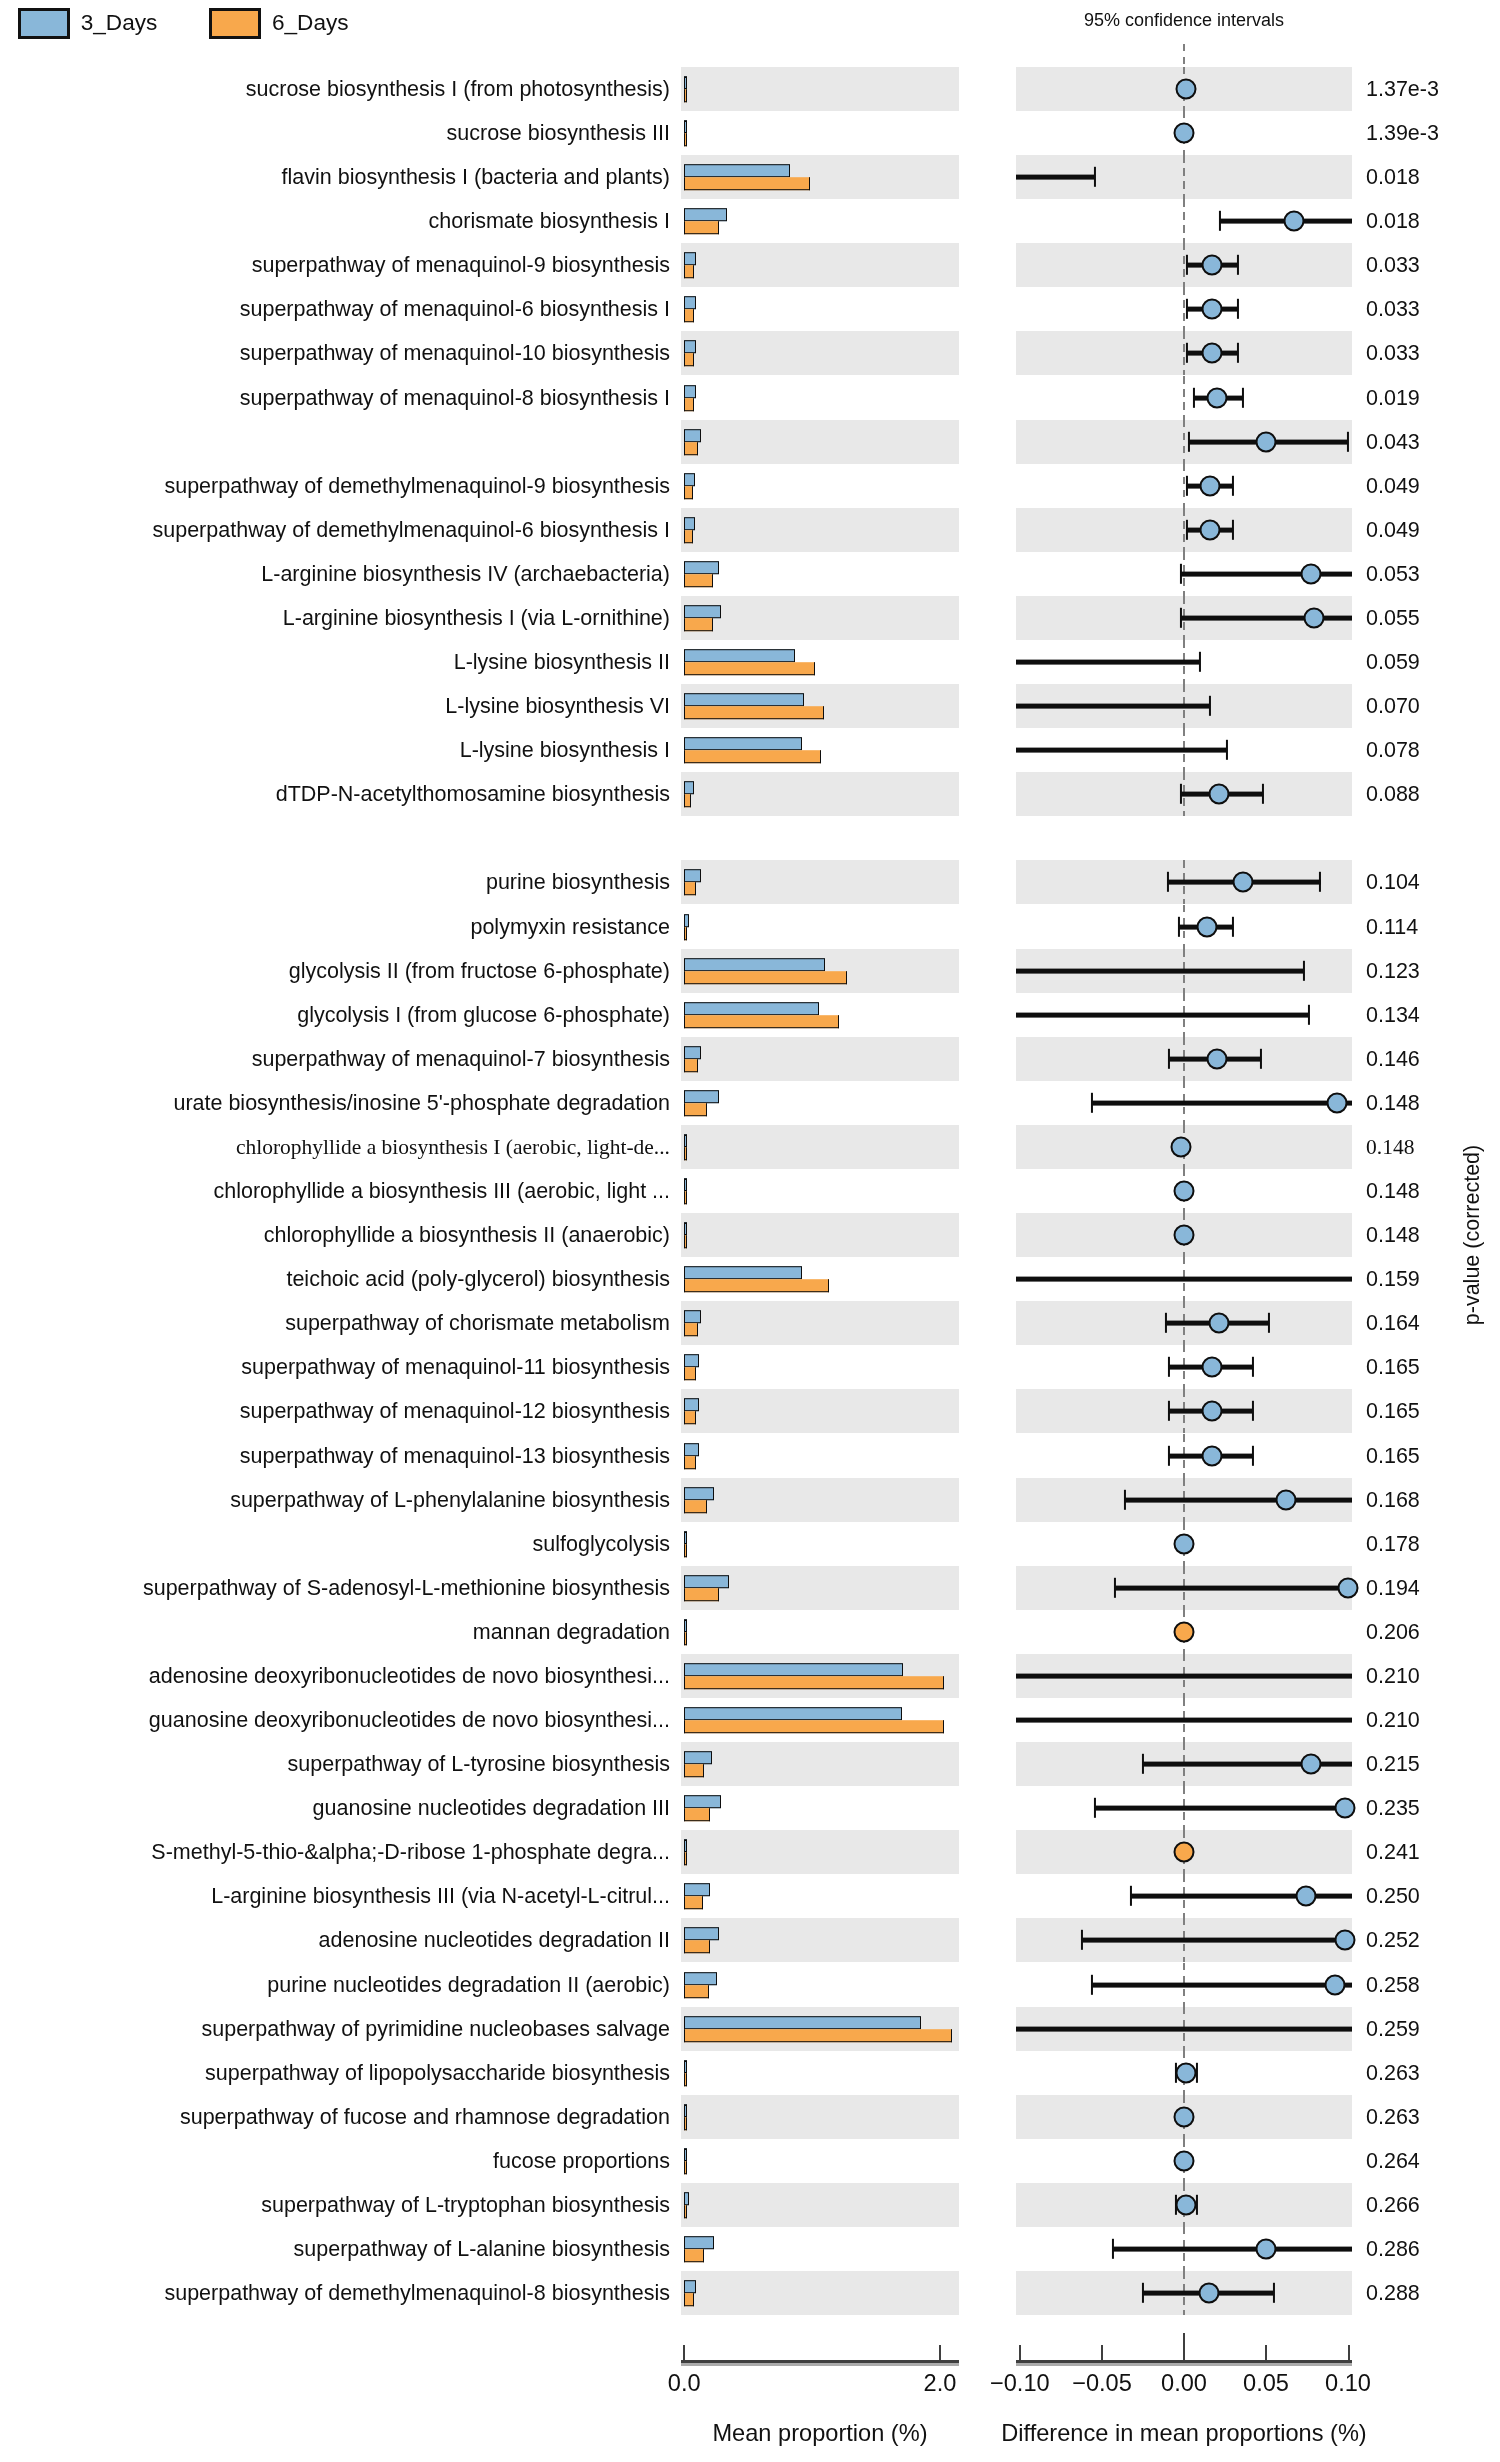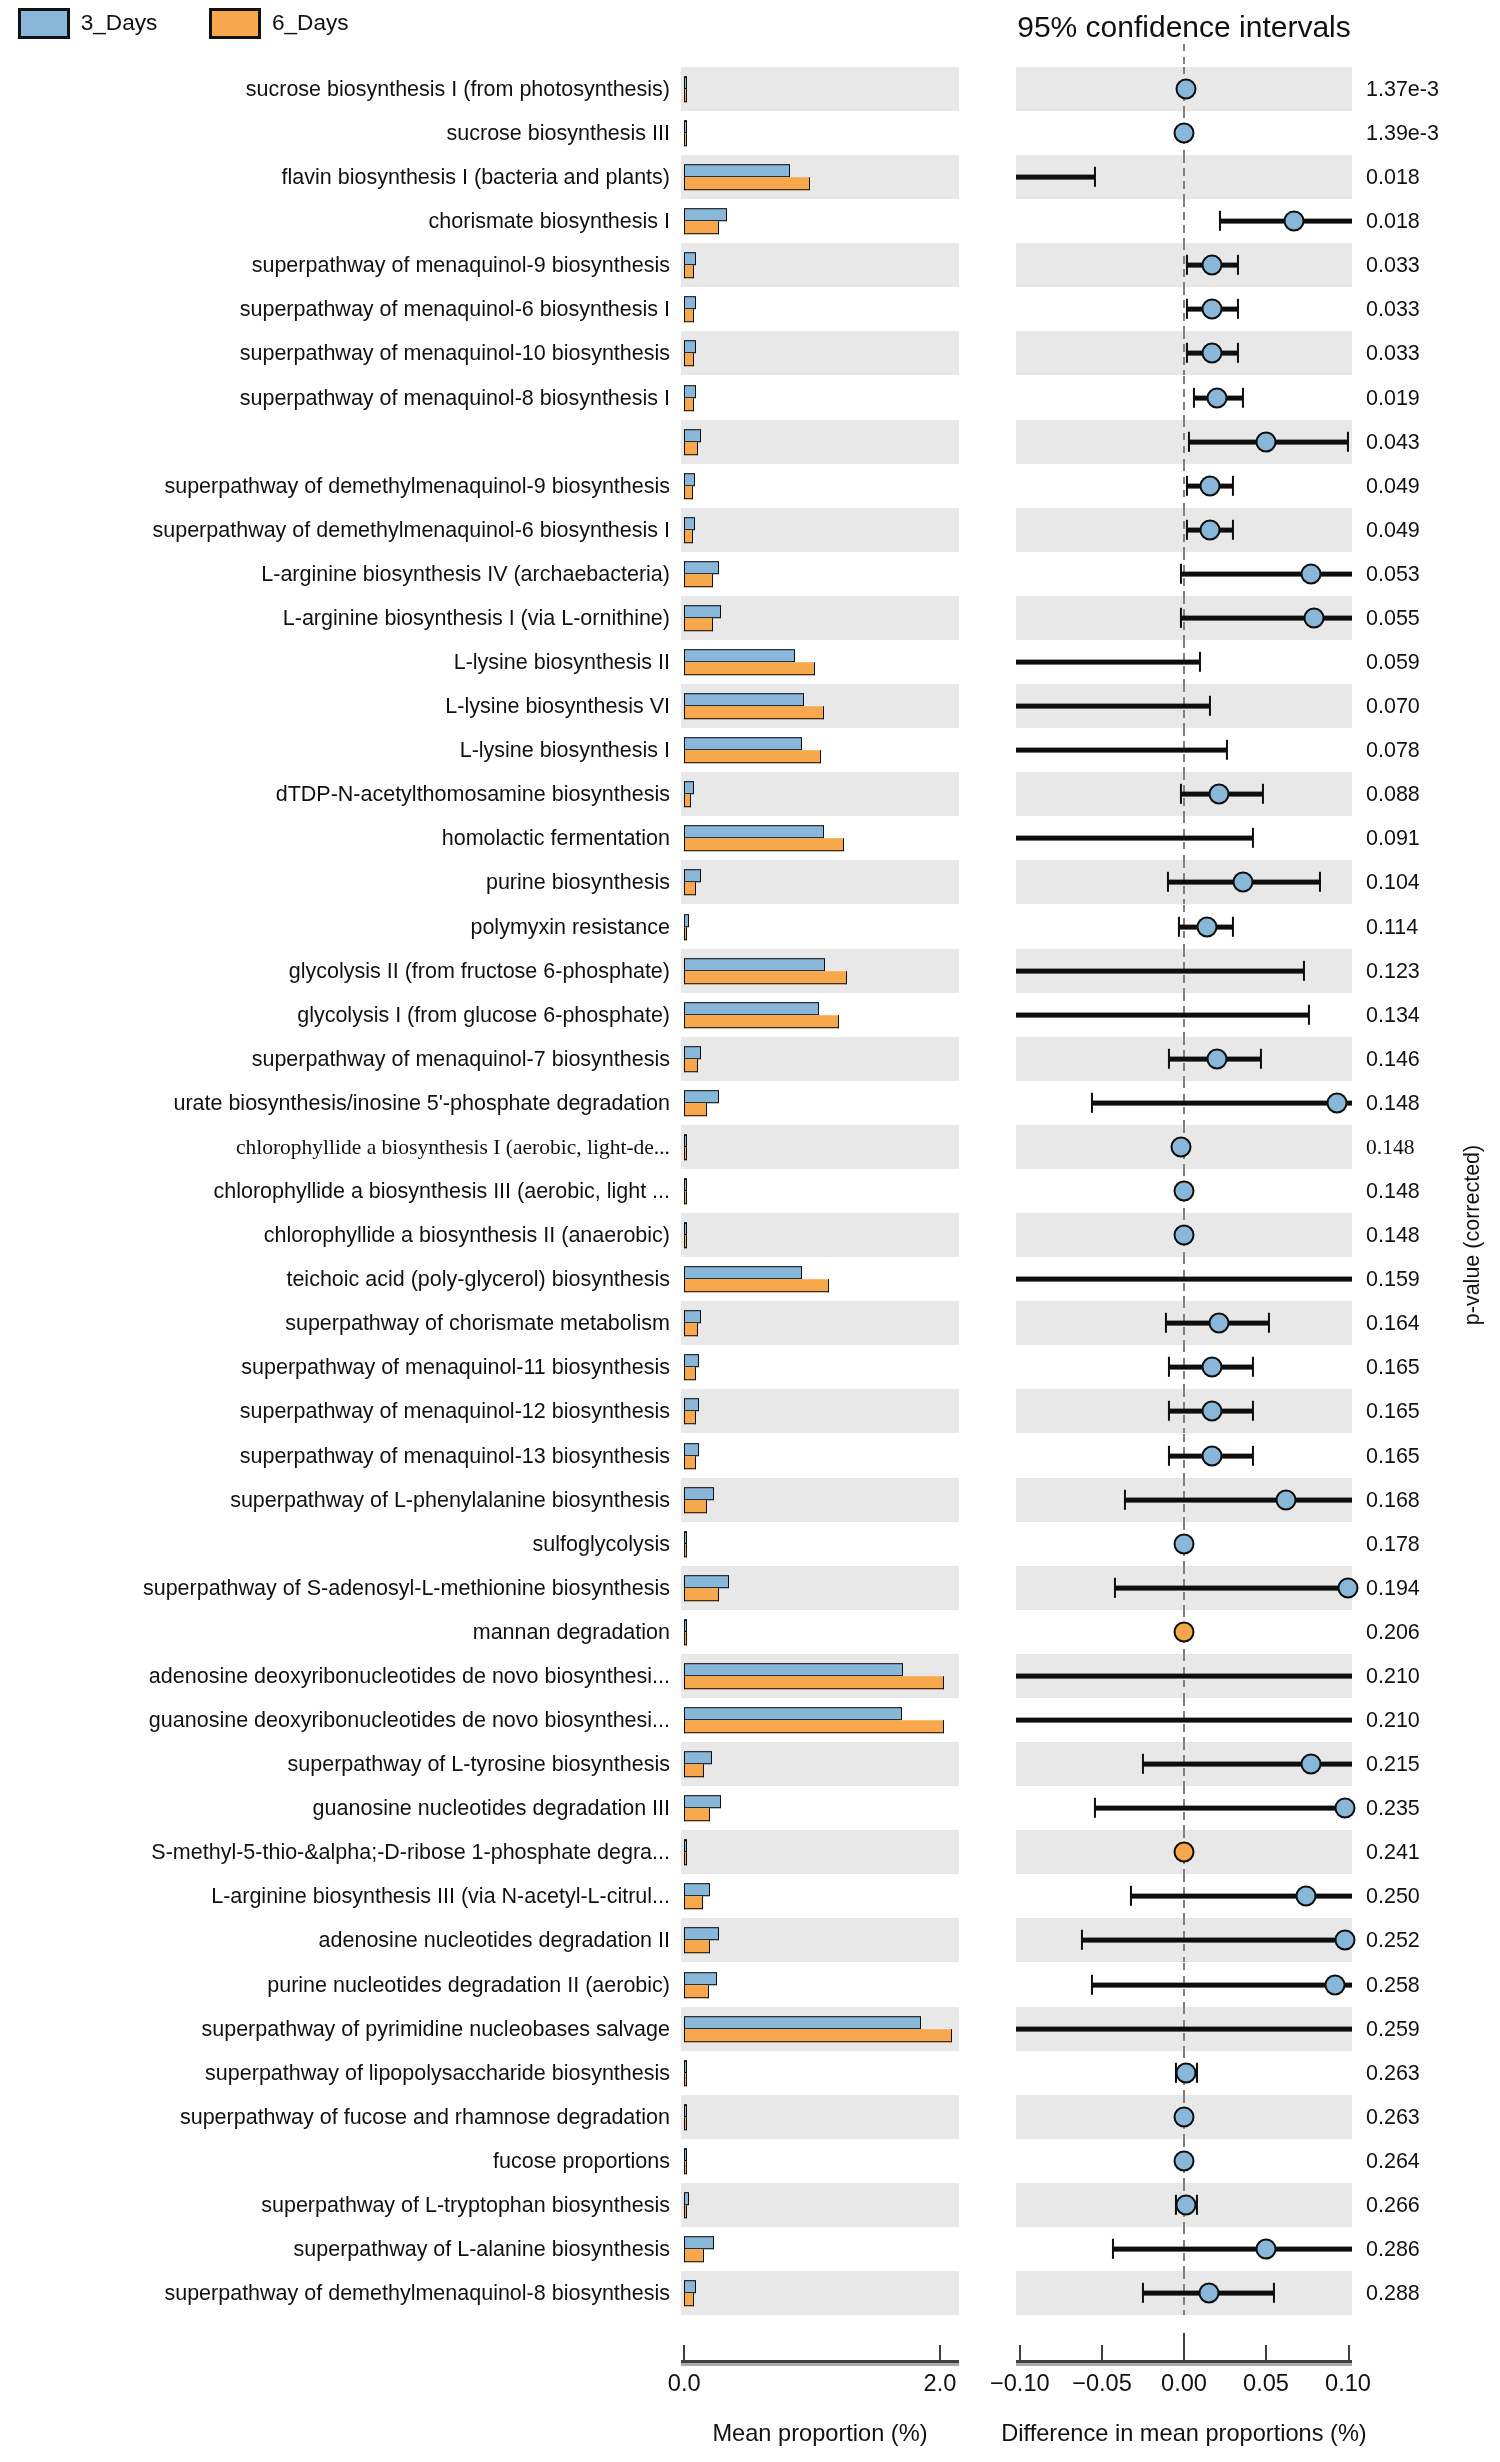--- a/index.html
+++ b/index.html
@@ -4,21 +4,21 @@
 <style>
   html,body{margin:0;padding:0;background:#fff;}
   body{width:1500px;height:2462px;position:relative;font-family:"Liberation Sans","DejaVu Sans",sans-serif;color:#111;}
   .fig{position:absolute;inset:0;}
   
   .legend{position:absolute;left:18px;top:7.5px;display:flex;gap:52px;align-items:center;}
   .legend-item{display:flex;align-items:center;gap:10.7px;}
   .swatch{width:46px;height:25px;border:3.8px solid #111;box-sizing:content-box;}
   .legend-label{font-size:22.6px;}
   
-  .ci-title{position:absolute;left:1016px;width:336px;top:9.7px;text-align:center;font-size:30px;white-space:nowrap;}
+  .ci-title{position:absolute;left:1016px;width:336px;top:9.7px;text-align:center;font-size:18px;white-space:nowrap;}
   .top-dash{position:absolute;left:1183px;top:44px;height:22.6px;width:1.6px;
     background:repeating-linear-gradient(180deg,#808080 0 7.5px,transparent 7.5px 13px);}
   
   .rows{position:absolute;left:0;top:67px;width:1500px;}
   .row{position:absolute;left:0;width:1500px;height:44px;}
   .rowlabel{position:absolute;left:0;top:0;width:670px;height:100%;display:flex;align-items:center;
     justify-content:flex-end;font-size:21.5px;white-space:nowrap;}
   .barpanel{position:absolute;left:681px;top:0;width:278px;height:100%;}
   .cipanel{position:absolute;left:1016px;top:0;width:336px;height:100%;}
   .striped{background:#e8e8e8;}
@@ -327,35 +327,20 @@
         </div>
         <div class="cipanel striped">
           <div class="zerodash" style="left: 167px;"></div>
           <div class="ciline" style="left: 165px; width: 82px;"></div>
           <div class="cicap" style="left: 165px;"></div>
           <div class="cicap" style="left: 247px;"></div>
           <div class="cidot" style="left: 203px; background: rgb(137, 183, 217);"></div>
         </div>
         <div class="pval">0.088</div>
       </div>
-      <div class="row" style="top: 749px;">
-        <div class="rowlabel">homolactic fermentation</div>
-        <div class="barpanel">
-          <div class="bars">
-            <div class="bar" style="width: 138px; background: rgb(137, 183, 217);"></div>
-            <div class="bar" style="width: 158px; background: rgb(248, 168, 76); border-top: none;"></div>
-          </div>
-        </div>
-        <div class="cipanel">
-          <div class="zerodash" style="left: 167px;"></div>
-          <div class="ciline" style="left: 0px; width: 237px;"></div>
-          <div class="cicap" style="left: 237px;"></div>
-        </div>
-        <div class="pval">0.091</div>
-      </div>
       <div class="row" style="top: 793px;">
         <div class="rowlabel">purine biosynthesis</div>
         <div class="barpanel striped">
           <div class="bars">
             <div class="bar" style="width: 15.3px; background: rgb(137, 183, 217);"></div>
             <div class="bar" style="width: 10.2px; background: rgb(248, 168, 76); border-top: none;"></div>
           </div>
         </div>
         <div class="cipanel striped">
           <div class="zerodash" style="left: 167px;"></div>

